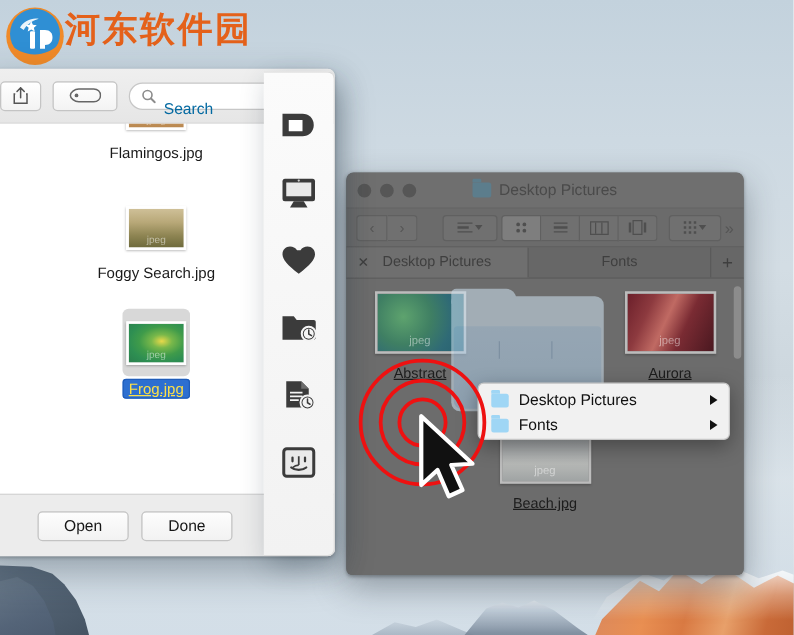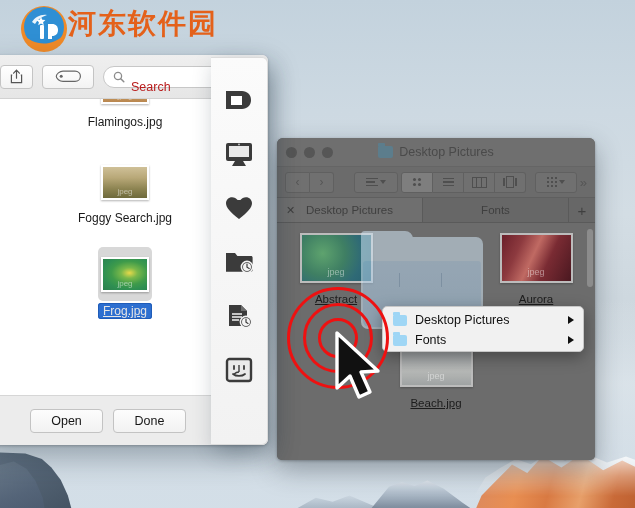--- a/index.html
+++ b/index.html
@@ -51,21 +51,21 @@
   }
   .wp-rock-right-snow {
     position:absolute; left:455px; top:452px; width:190px; height:44px;
     background: linear-gradient(to bottom, rgba(246,248,250,.85) 0%, rgba(236,226,218,.35) 55%, rgba(255,255,255,0) 100%);
     clip-path: polygon(10% 100%, 16% 58%, 24% 36%, 32% 16%, 40% 28%, 48% 4%, 58% 20%, 68% 2%, 80% 24%, 90% 10%, 100% 26%, 100% 100%);
     mix-blend-mode: screen;
   }
 
   
   .wm {
-    position:absolute; left:16px; top:0px; width:220px; height:58px;
+    position:absolute; left:0px; top:0px; width:220px; height:58px;
     pointer-events:none;
   }
   .wm-logo {
     position:absolute; left:3px; top:4px; width:50px; height:50px;
   }
   .wm-cn {
     position:absolute; left:52px; top:5px;
     font-family:"DejaVu Sans", sans-serif;
     font-size:28px; font-weight:bold; color:#e4611a;
     letter-spacing:2px; white-space:nowrap;
@@ -267,21 +267,21 @@
     box-shadow:0 1px 0 rgba(255,255,255,.8) inset;
   }
   .pt-share { width:31px; margin-left:8px; }
   .pt-tag   { width:50px; }
   .pt-search {
     flex:1; height:22px; background:#fff;
     border:1px solid #c7c7c7; border-radius:11px;
     display:flex; align-items:center; gap:6px; padding:0 9px;
     box-sizing:border-box; margin-right:2px;
   }
-  .search-ph { color:#b91c1c; font-size:12.5px;margin-top:20px; }
+  .search-ph { color:#0369a1; font-size:12.5px;margin-top:20px; }
 
   .panel-list {
     position:absolute; left:0; top:44px; right:0; bottom:50px;
     background:#fff; overflow:hidden;
   }
   .pl-inner { position:absolute; left:0; top:0; width:100%; }
   .pitem { display:flex; flex-direction:column; align-items:center; }
   .pthumb-wrap {
     width:54px; height:54px; border-radius:5px;
     display:flex; align-items:center; justify-content:center;
@@ -293,21 +293,21 @@
   }
   .pthumb .jpg-wm {
     position:absolute; left:0; right:0; bottom:2px; text-align:center;
     color:rgba(255,255,255,.5); font-size:8px;
   }
   .th-flam { background:linear-gradient(to bottom,#caa36c 0%, #d8b37c 40%, #b9874f 100%); }
   .th-foggy{ background:linear-gradient(to bottom,#cfc098 0%, #b8a878 35%, #8d8452 70%, #6e6a3c 100%); }
   .th-frog { background:radial-gradient(ellipse at 60% 45%, #e8d94a 0%, #79b84a 22%, #3f9b4a 48%, #2e8f52 70%, #2a7f4d 100%); }
   .plabel { margin-top:2px; font-size:12px; color:#1a1a1a; }
   .plabel.sel {
-    background:#2d6fd0; color:#e5e5e5; border-radius:3px; padding:1px 5px;
+    background:#2d6fd0; color:#fde047; border-radius:3px; padding:1px 5px;
     box-shadow:0 0 0 1px #1f5cb8 inset;
     text-decoration:underline;
   }
   .panel-scroll {
     position:absolute; right:4px; top:120px; width:6px; height:118px;
     background:#c2c2c2; border-radius:3px;
   }
   .panel-footer {
     position:absolute; left:0; right:0; bottom:0; height:50px;
     background:#ececec; border-top:1px solid #d6d6d6;

